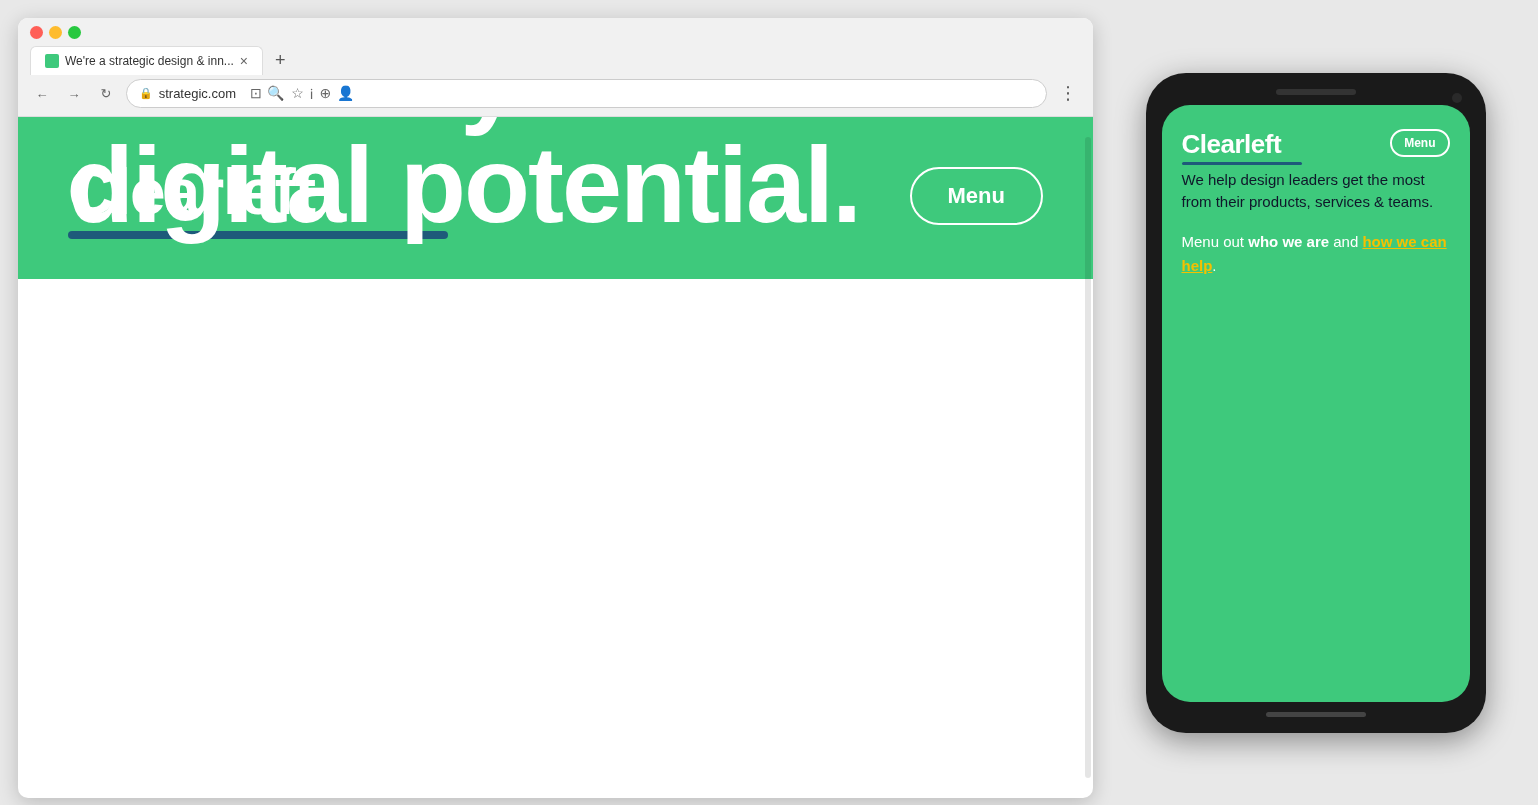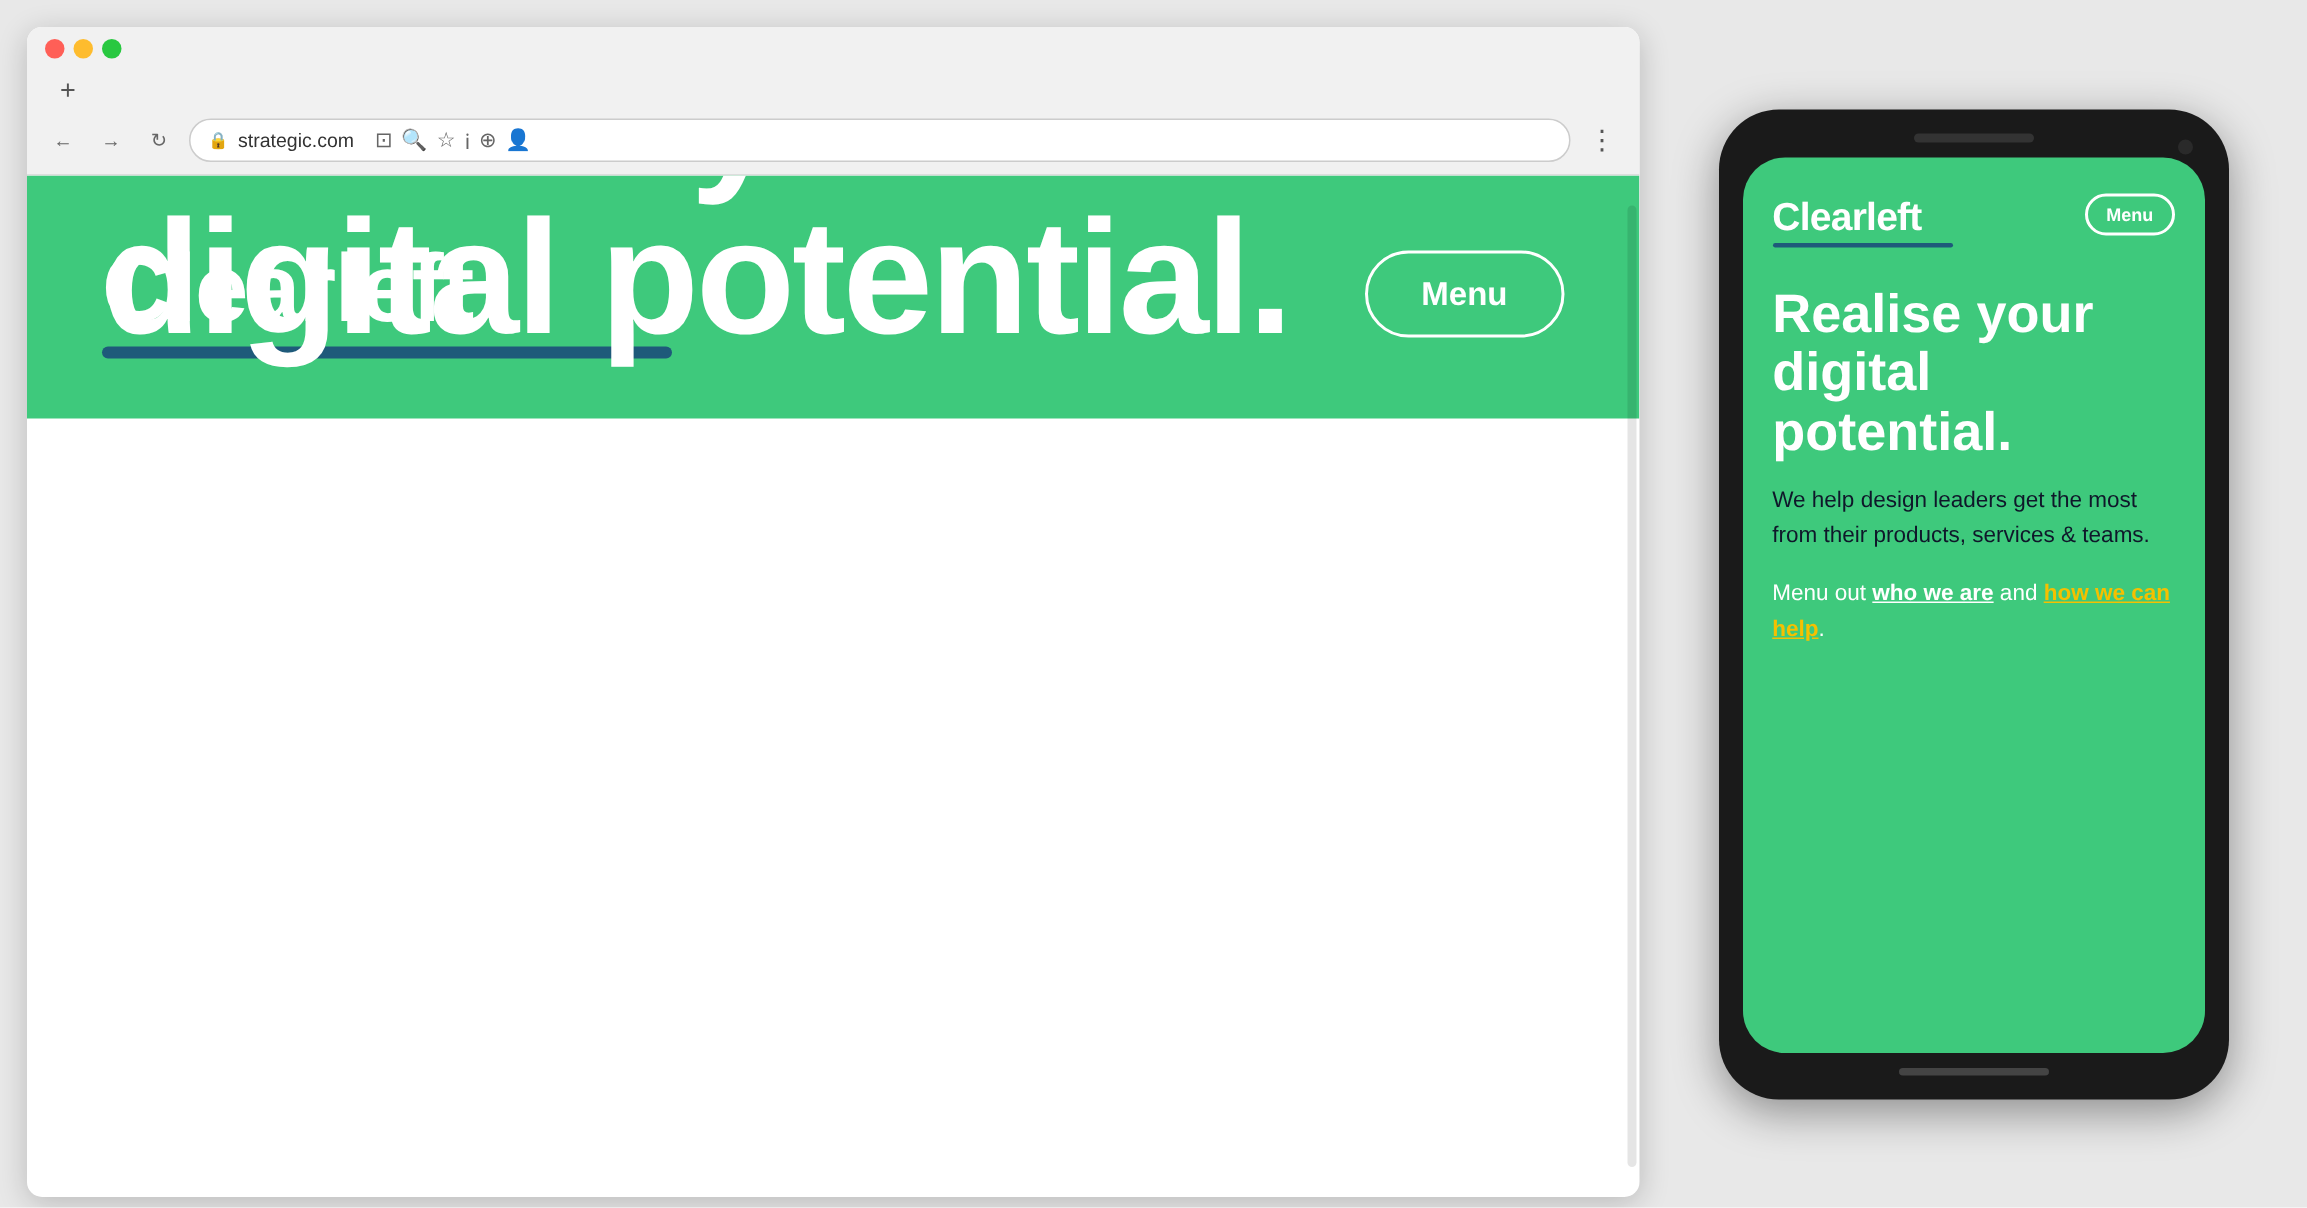--- a/index.html
+++ b/index.html
@@ -318,21 +318,20 @@
 
     .phone-cta-text {
       font-size: 15px;
       color: #fff;
       line-height: 1.6;
     }
 
     .phone-link-who {
       color: #fff;
       font-weight: 700;
-      text-decoration: underline;
       text-decoration-color: #fff;
     }
 
     .phone-link-how {
       color: #f5c000;
       font-weight: 700;
       text-decoration: underline;
       text-decoration-color: #f5c000;
     }
 
@@ -374,20 +373,25 @@
 
     <div class="browser-titlebar">
       <div class="traffic-lights">
         <div class="traffic-light tl-red"></div>
         <div class="traffic-light tl-yellow"></div>
         <div class="traffic-light tl-green"></div>
       </div>
     </div>
 
     <div class="tab-bar">
+      <div class="browser-tab">
+        <div class="tab-favicon"></div>
+        <span>We're a strategic design &amp; inn...</span>
+        <span class="tab-close">×</span>
+      </div>
       <div class="tab-new">+</div>
     </div>
 
     <div class="browser-address-bar">
       <div class="nav-btn">←</div>
       <div class="nav-btn">→</div>
       <div class="nav-btn">↻</div>
       <div class="address-bar">
         <span class="address-lock">🔒</span>
         <span>strategic.com</span>
@@ -433,21 +437,20 @@
 
     <div class="phone-screen">
       <div class="phone-site-header">
         <div class="phone-logo">
           <span class="phone-logo-text">Clearleft</span>
           <div class="phone-logo-underline"></div>
         </div>
         <button class="phone-menu-btn">Menu</button>
       </div>
 
-      <div class="phone-hero-heading">Realise your digital potential.</div>
 
       <div class="phone-body-text">We help design leaders get the most from their products, services &amp; teams.</div>
 
       <div class="phone-cta-text">
         <span>Menu out </span><span class="phone-link-who">who we are</span><span> and </span><span class="phone-link-how">how we can help</span><span>.</span>
       </div>
     </div>
 
     <div class="phone-bottom-bar">
       <div class="phone-home-bar"></div>

